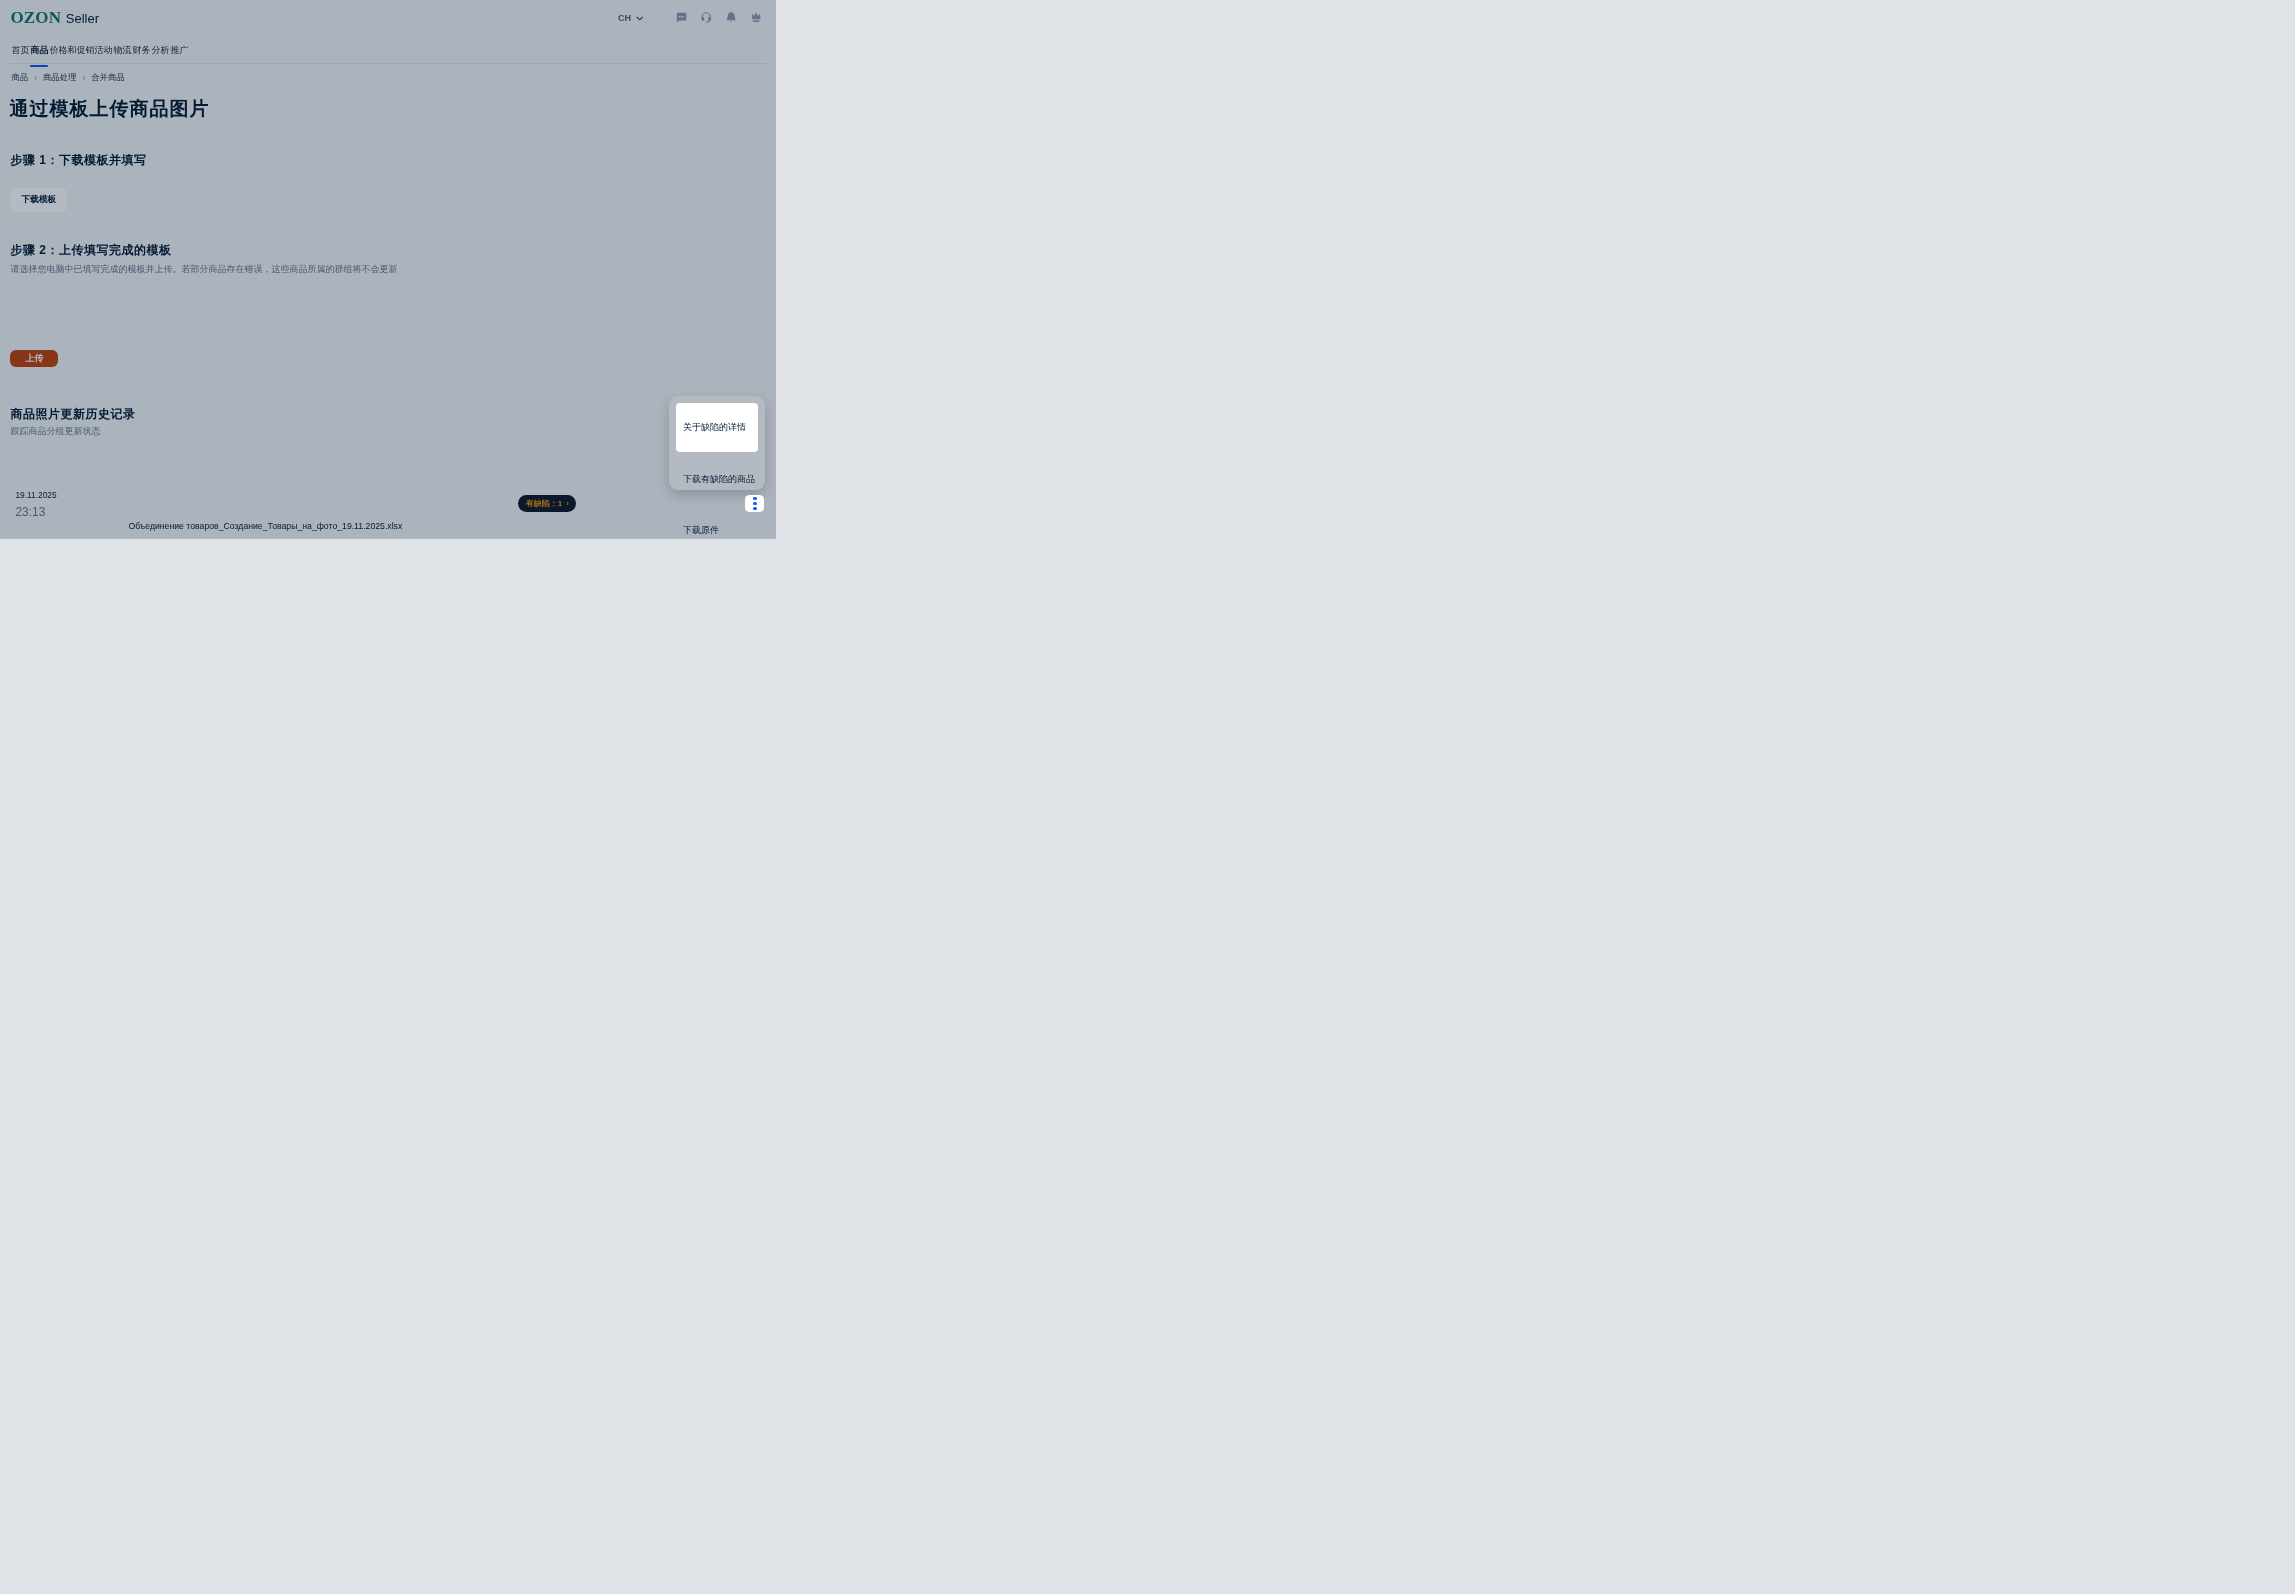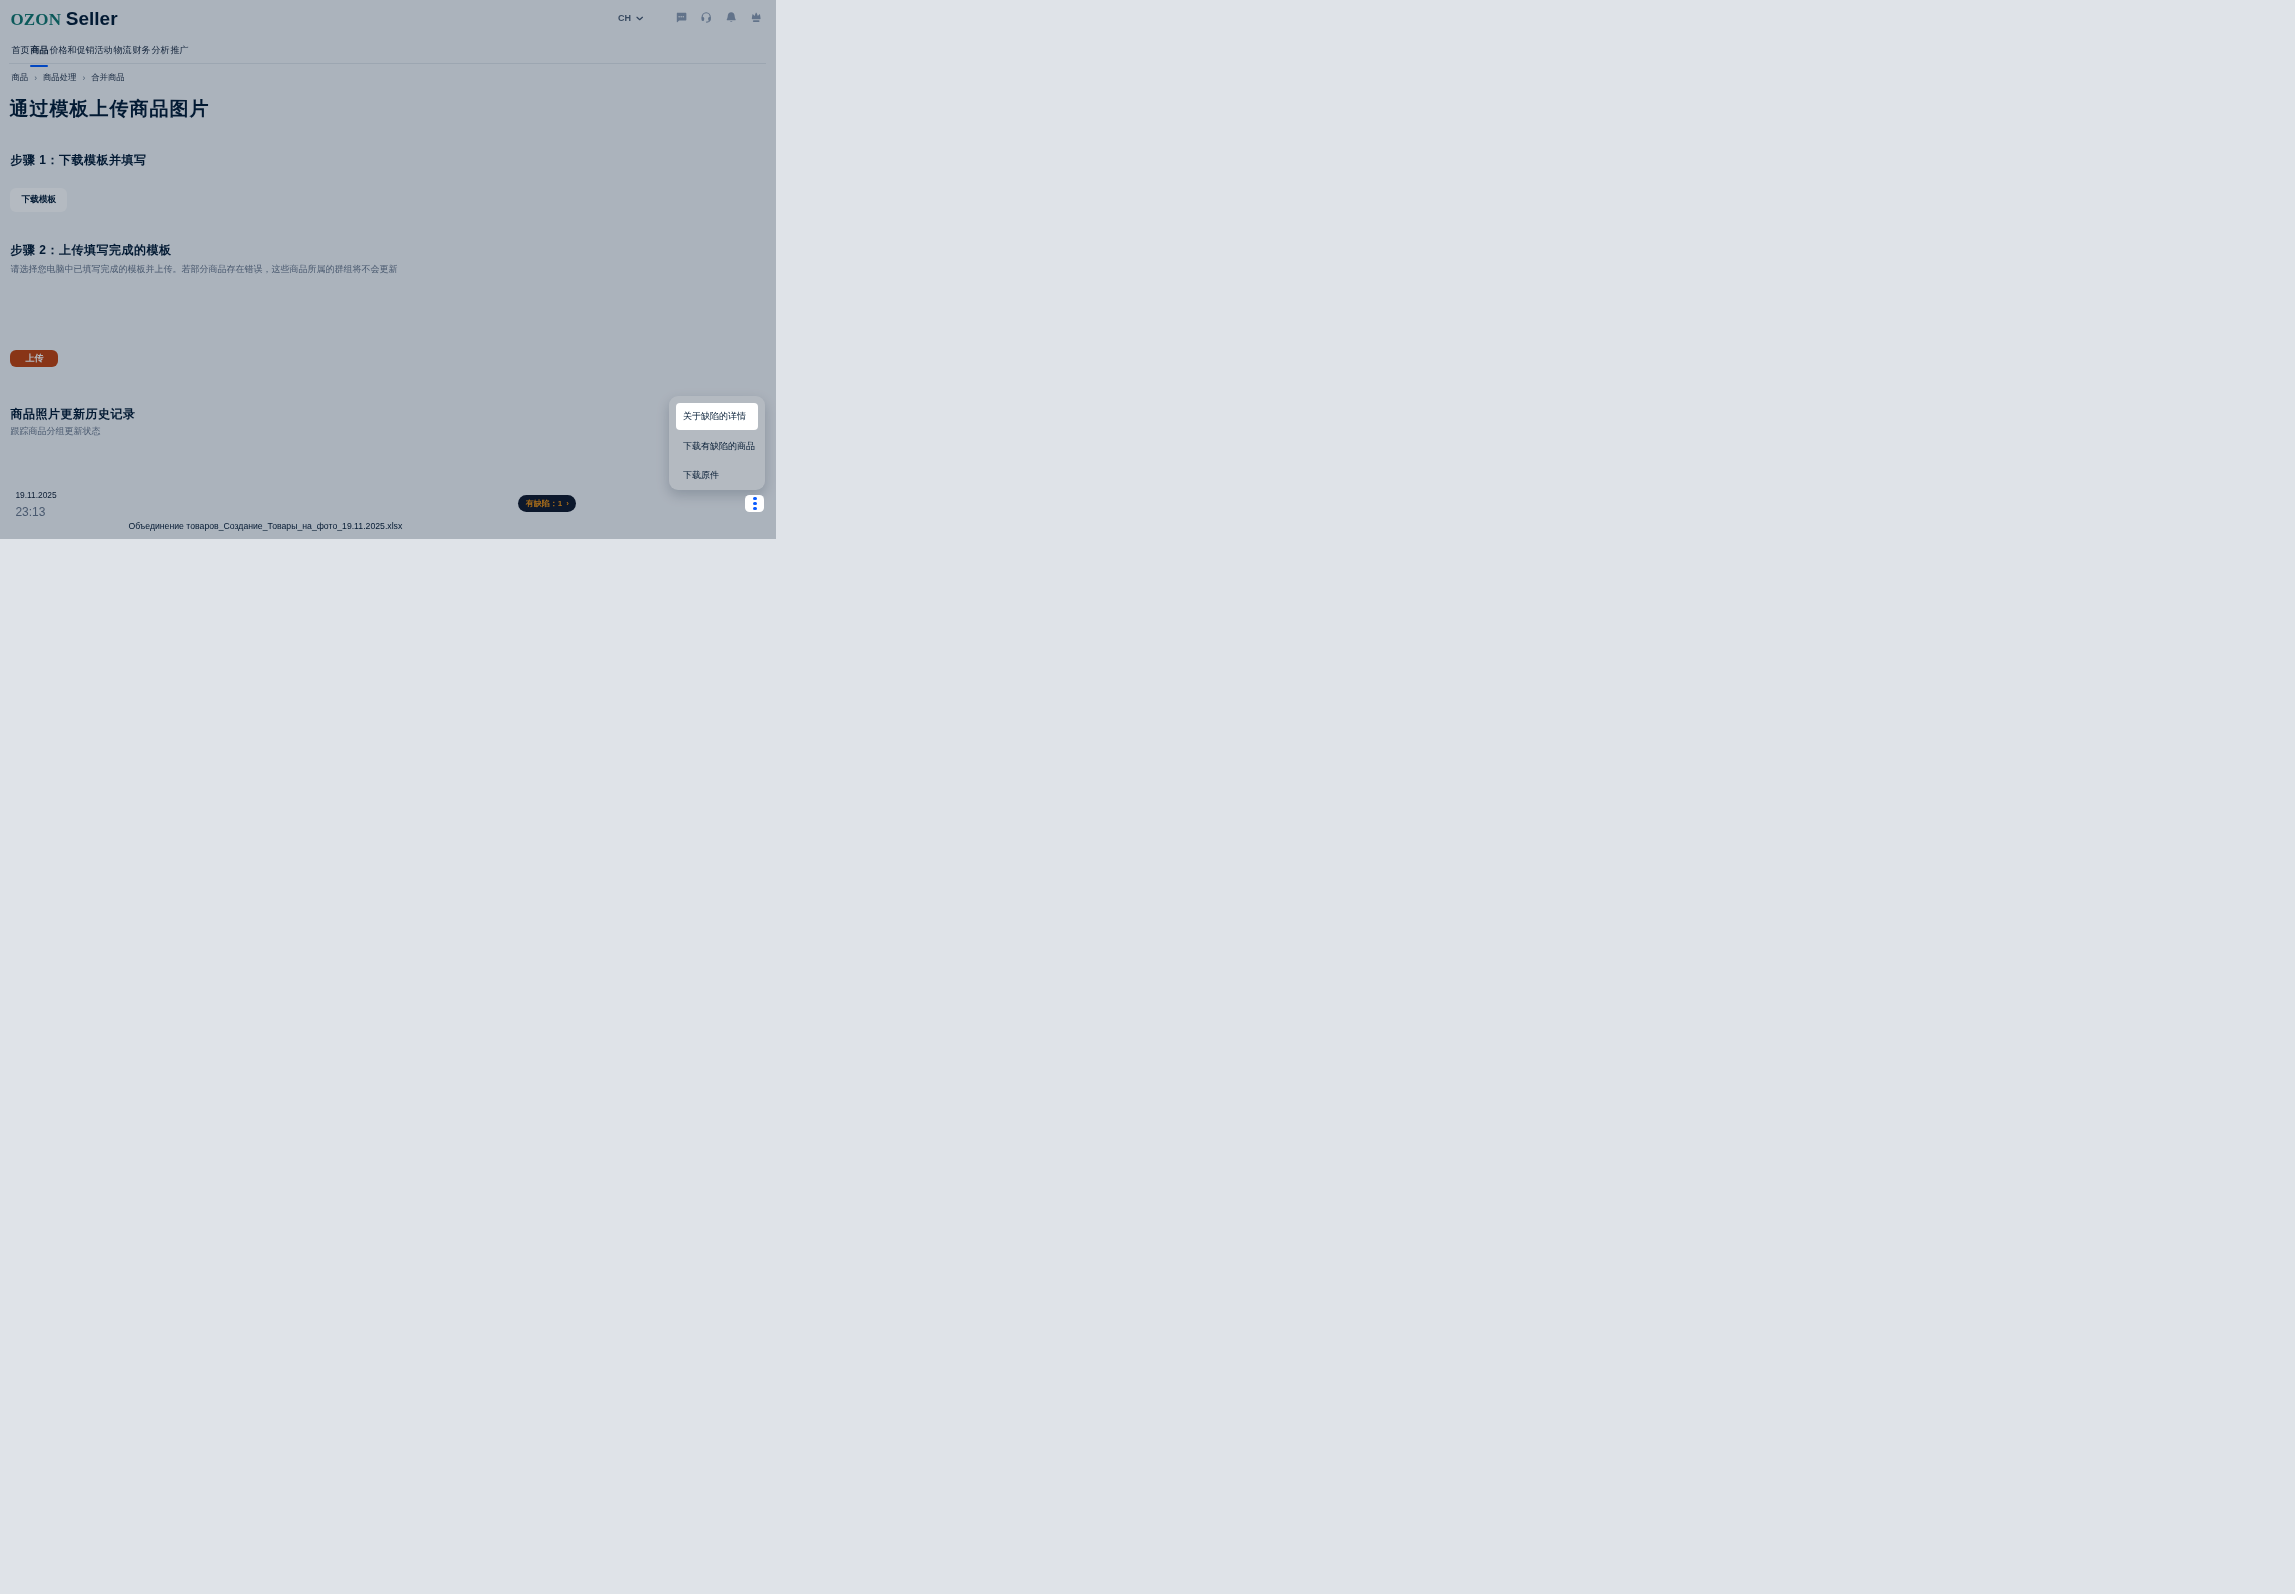--- a/index.html
+++ b/index.html
@@ -4,21 +4,21 @@
 <style>
   html,body{margin:0;padding:0;background:#dfe3e8;}
   .page{
     position:relative;width:776px;height:539px;overflow:hidden;
     background:#f3f5f8;color:#001a34;
     font-family:"Liberation Sans","DejaVu Sans",sans-serif;
   }
   
   .logo{position:absolute;left:10.4px;top:8px;display:flex;align-items:baseline;gap:4.5px;}
   .logo-main{font-size:17px;font-weight:800;color:#0f766e;letter-spacing:0.2px;font-family:Liberation Serif, serif;}
-  .logo-suffix{font-size:19px;font-weight:700;color:#001a34;}
+  .logo-suffix{font-size:13px;font-weight:400;color:#001a34;}
   .topbar-right{position:absolute;top:11px;right:7px;display:flex;align-items:center;}
   .lang{display:flex;align-items:center;gap:4.5px;font-size:9px;font-weight:600;color:#4e6076;margin-right:26px;cursor:pointer;}
   .icon-btn{width:13px;height:13px;margin:0 6px;display:flex;align-items:center;justify-content:center;cursor:pointer;}
   .icon-btn svg{display:block;}
   
   .nav{position:absolute;left:11.4px;top:44px;display:flex;gap:1px;font-size:9px;color:#13243b;}
   .nav-item{position:relative;padding-bottom:10px;cursor:pointer;white-space:nowrap;}
   .nav-item.active{font-weight:700;}
   .nav-item.active::after{content:"";position:absolute;left:0;right:0;bottom:0;height:2px;border-radius:1px;background:#005bff;}
   .nav-divider{position:absolute;left:9px;right:10.4px;top:63px;height:0.5px;background:#dde2e9;}
@@ -63,21 +63,21 @@
   .td-file{position:absolute;left:118px;top:13.4px;font-size:8.7px;color:#031a33;margin-top:24px;}
   .badge{position:absolute;left:508px;top:11px;display:flex;align-items:center;gap:4px;height:17px;
     padding:0 7.4px;border-radius:8.4px;background:#0f172a;color:#ee9110;font-size:8px;font-weight:700;cursor:pointer;}
   .badge-chevron{font-size:8px;font-weight:700;transform:translateY(-0.5px);}
   .kebab{position:absolute;left:735px;top:11px;width:19px;height:17px;border-radius:4.5px;background:#ffffff;
     z-index:60;display:flex;flex-direction:column;align-items:center;justify-content:center;gap:1.5px;cursor:pointer;}
   .kebab .dot{width:3.5px;height:3.5px;border-radius:50%;background:#0b5cff;}
   
   .menu-card{position:absolute;left:669px;top:396px;width:96px;height:94px;box-sizing:border-box;
     background:#ffffff;border-radius:9px;padding:7px;box-shadow:0 5px 13px rgba(2,20,40,.20);}
-  .menu-item{padding:7px 7px;margin-bottom:2.5px;border-radius:4px;font-size:9px;color:#021a33;
+  .menu-item{padding:18px 7px;margin-bottom:2.5px;border-radius:4px;font-size:9px;color:#021a33;
     white-space:nowrap;cursor:pointer;}
   .menu-item.highlight{position:relative;z-index:60;background:#ffffff;}
   
   .overlay{position:absolute;inset:0;background:rgba(6,26,50,0.30);z-index:50;}
 </style>
 </head>
 <body>
 
 <div class="page">
 

